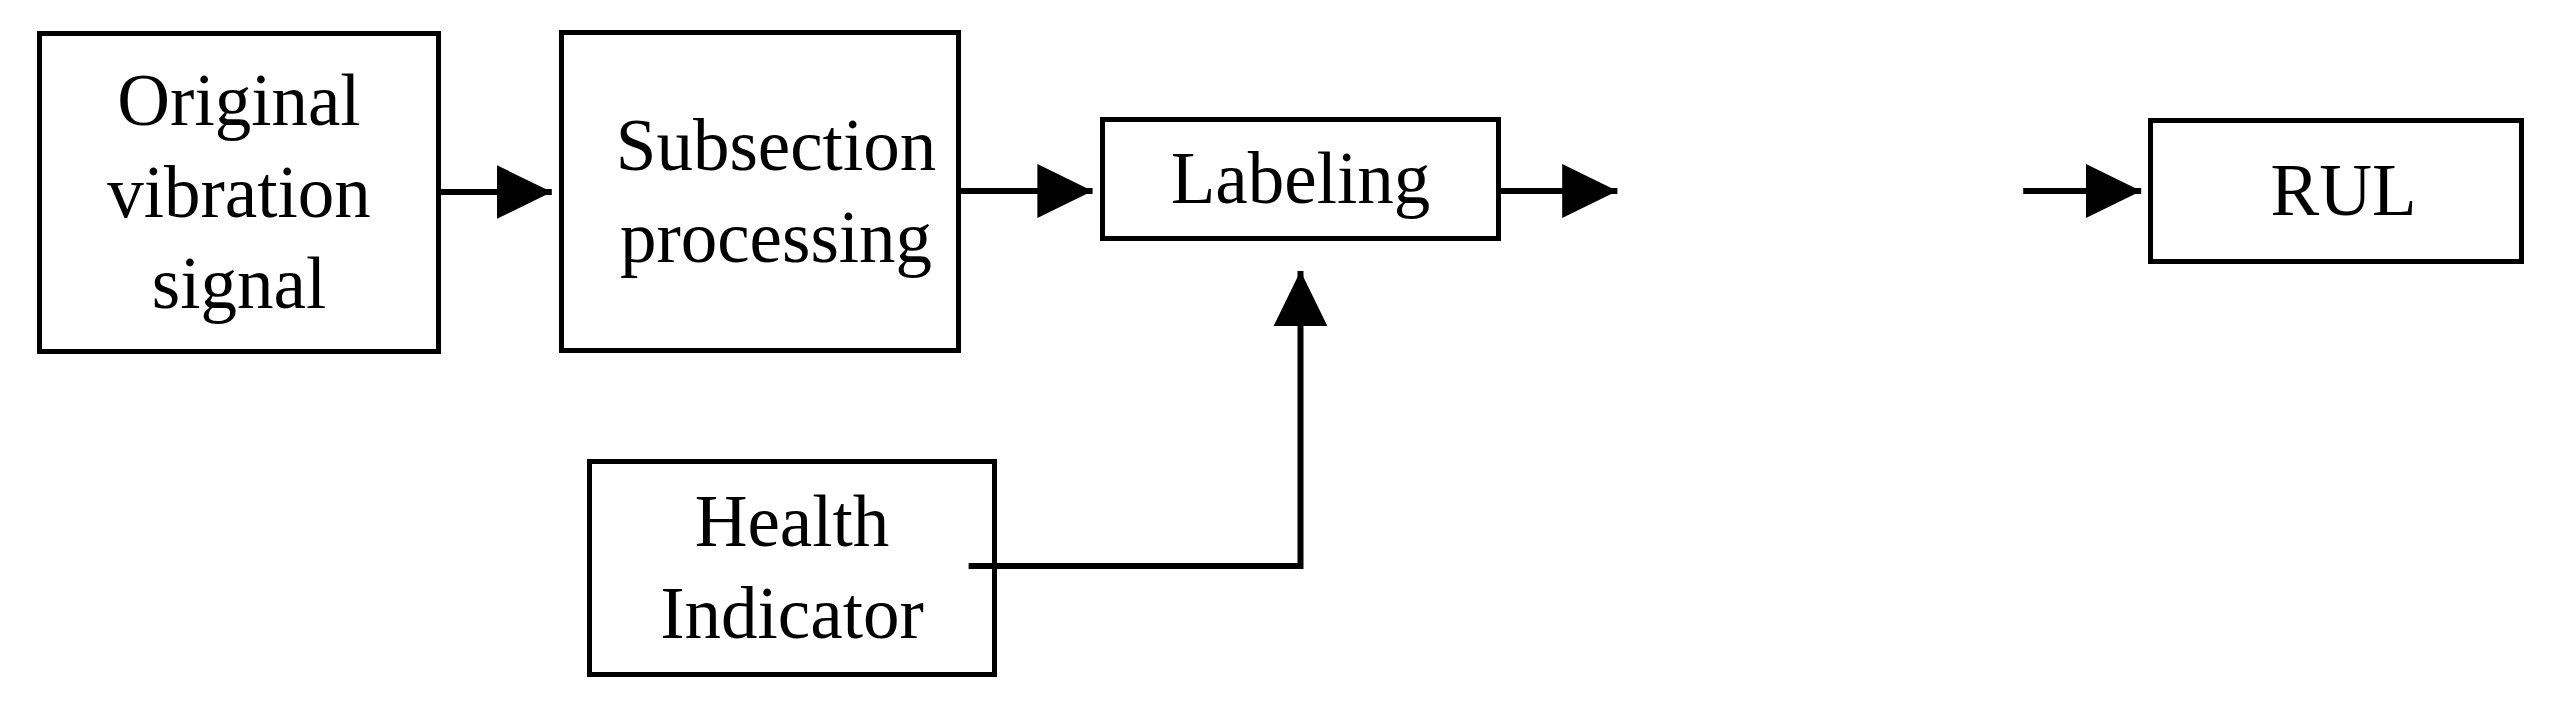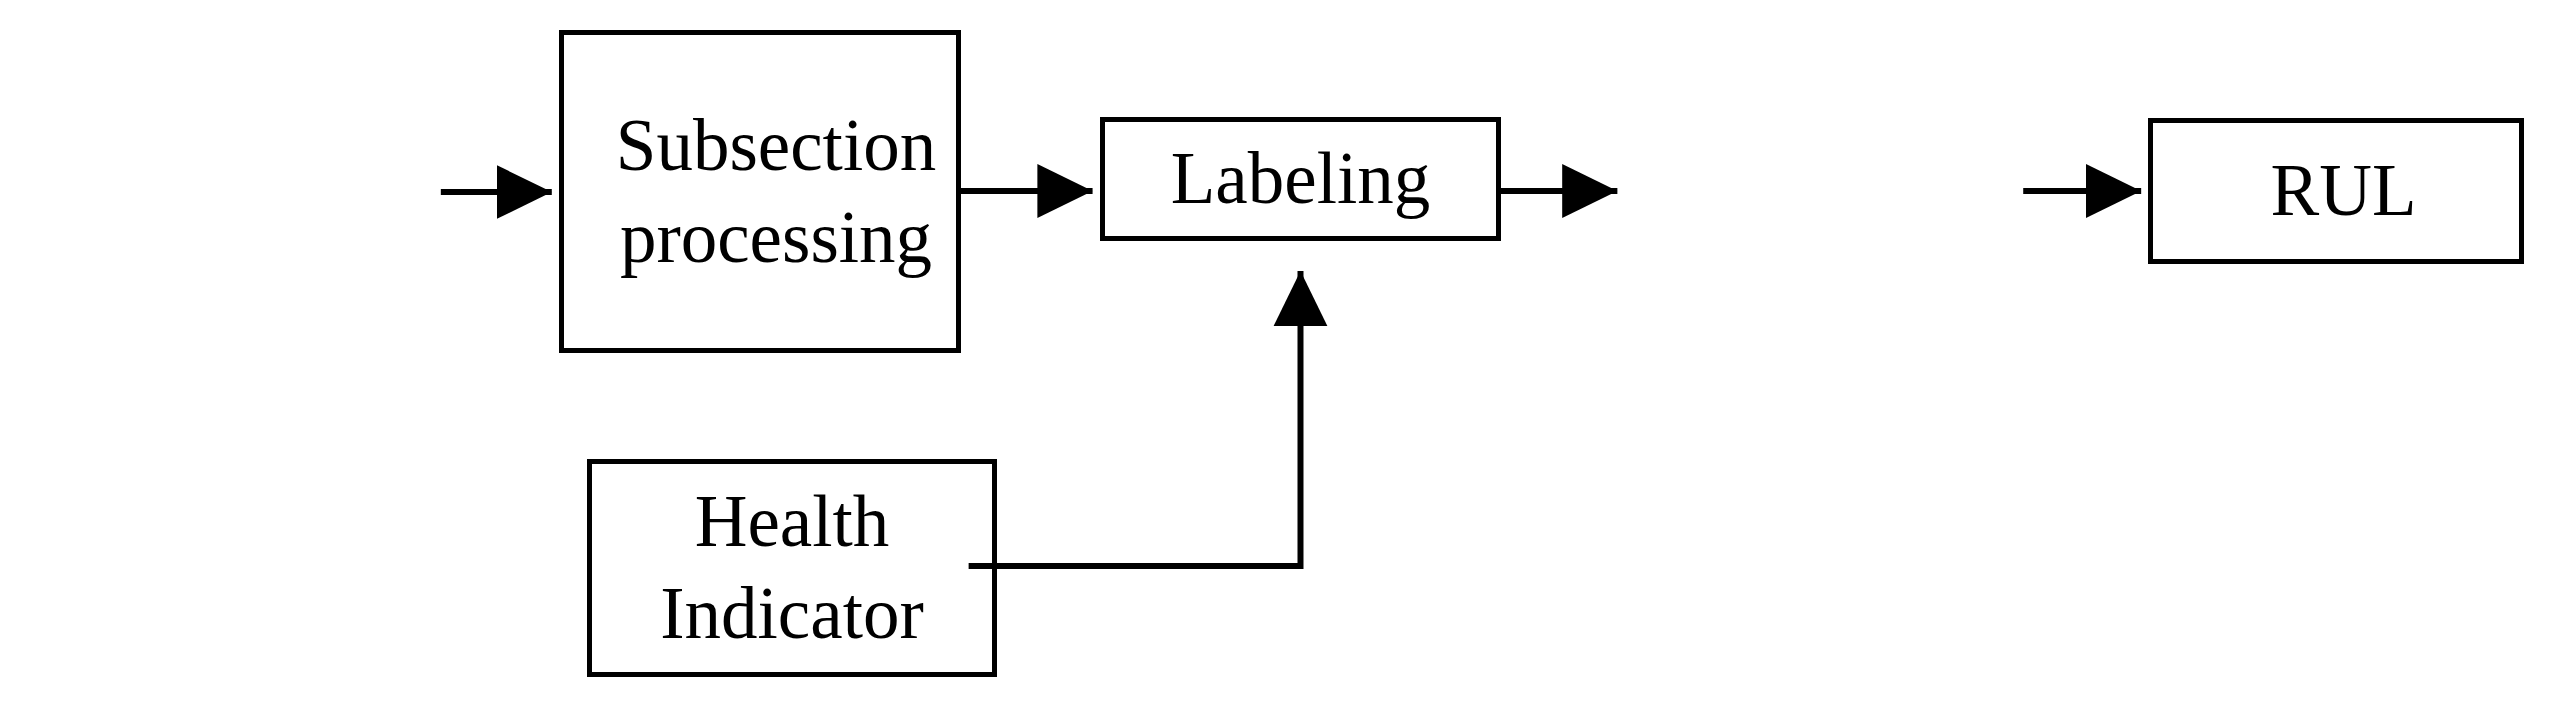--- a/index.html
+++ b/index.html
@@ -62,20 +62,25 @@
       <line x1="961" y1="191" x2="1093" y2="191" marker-end="url(#arrow-right)"></line>
 
       <line x1="1501" y1="191" x2="1618" y2="191" marker-end="url(#arrow-right)"></line>
 
       <line x1="2024" y1="191" x2="2142" y2="191" marker-end="url(#arrow-right)"></line>
 
       <polyline points="969,566 1301,566 1301,271" marker-end="url(#arrow-up)"></polyline>
     </g>
   </svg>
 
+  <div class="node-box" style="left:37px; top:31px; width:404px; height:323px;">
+    <span class="node-label">Original
+vibration
+signal</span>
+  </div>
 
   <div class="node-box" style="left:559px; top:30px; width:402px; height:323px;padding-left:32px;">
     <span class="node-label">Subsection
 processing</span>
   </div>
 
   <div class="node-box" style="left:1100px; top:117px; width:401px; height:124px;">
     <span class="node-label">Labeling</span>
   </div>
 

